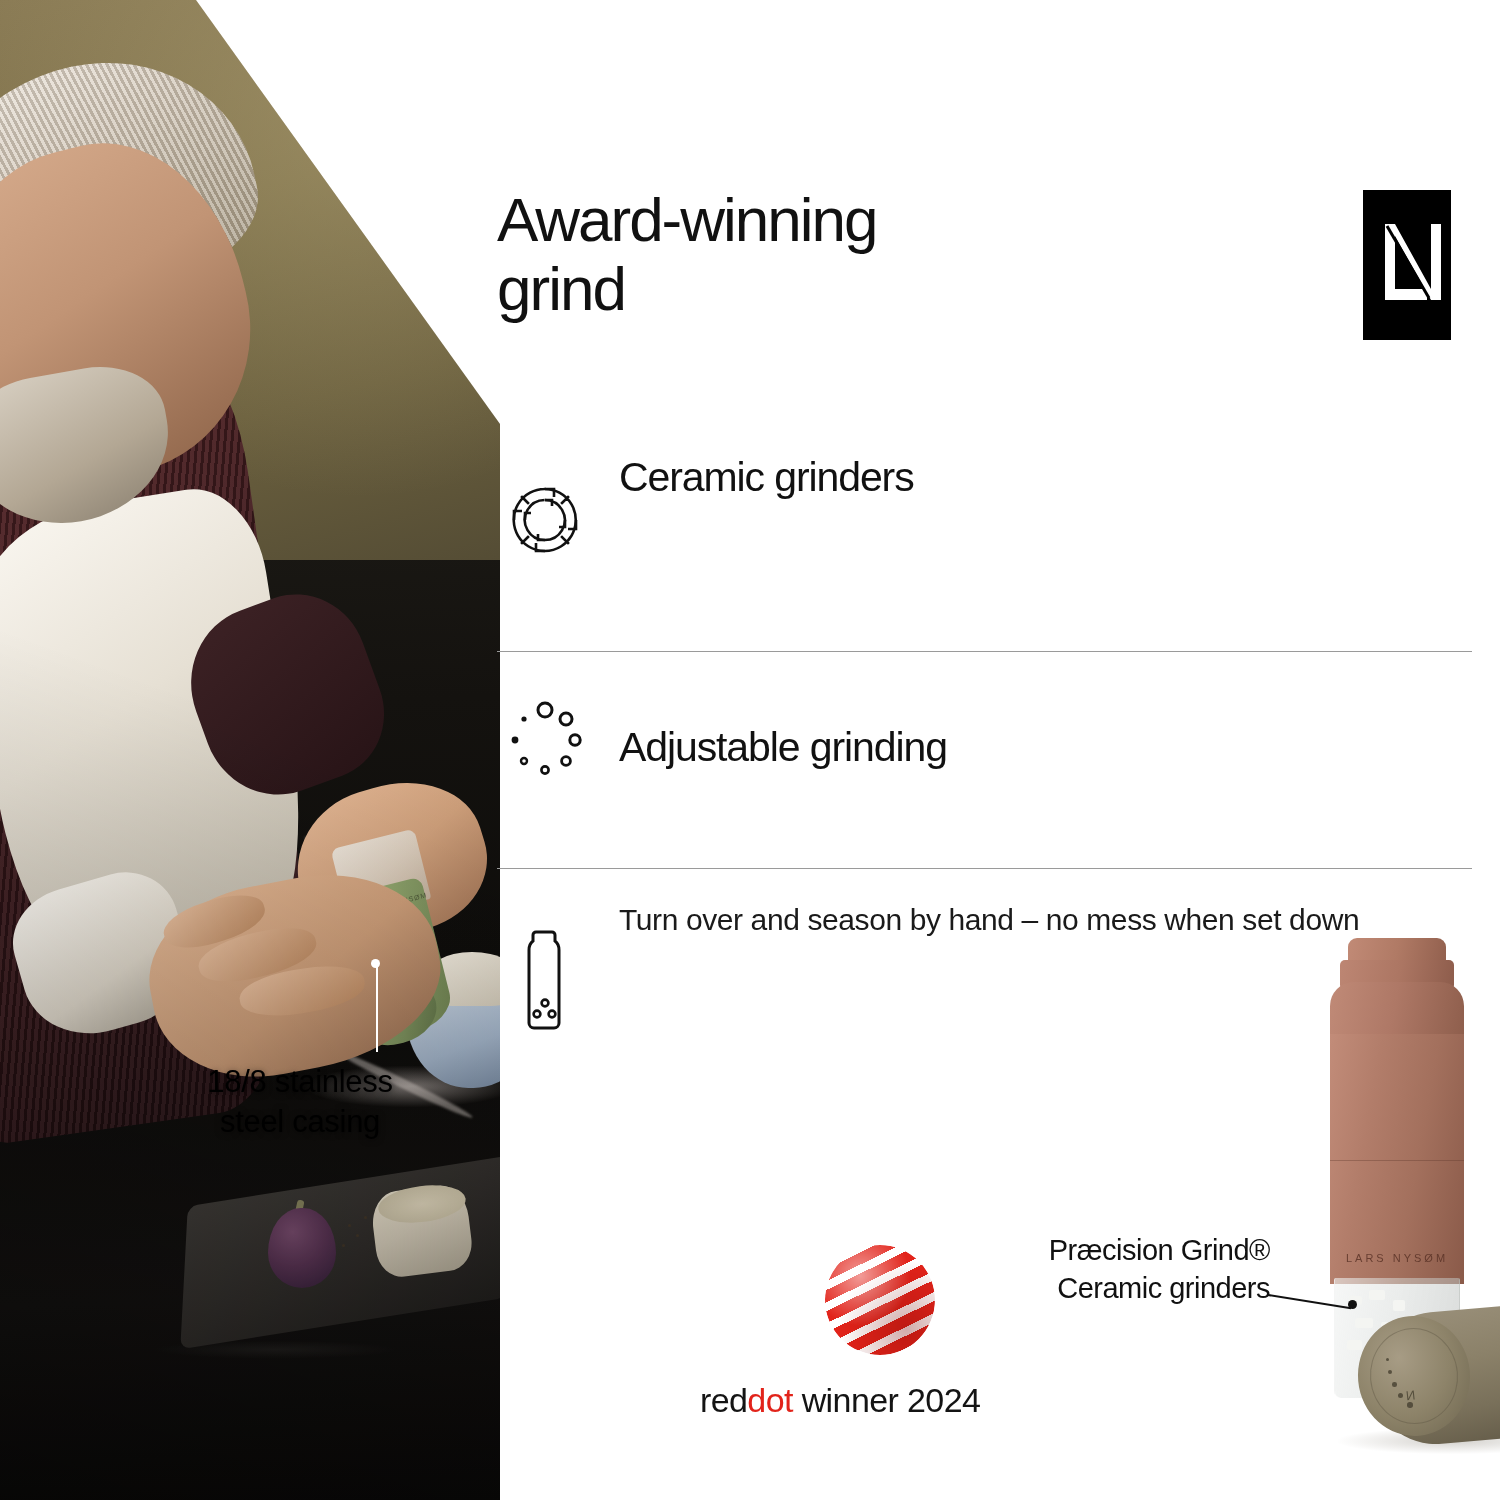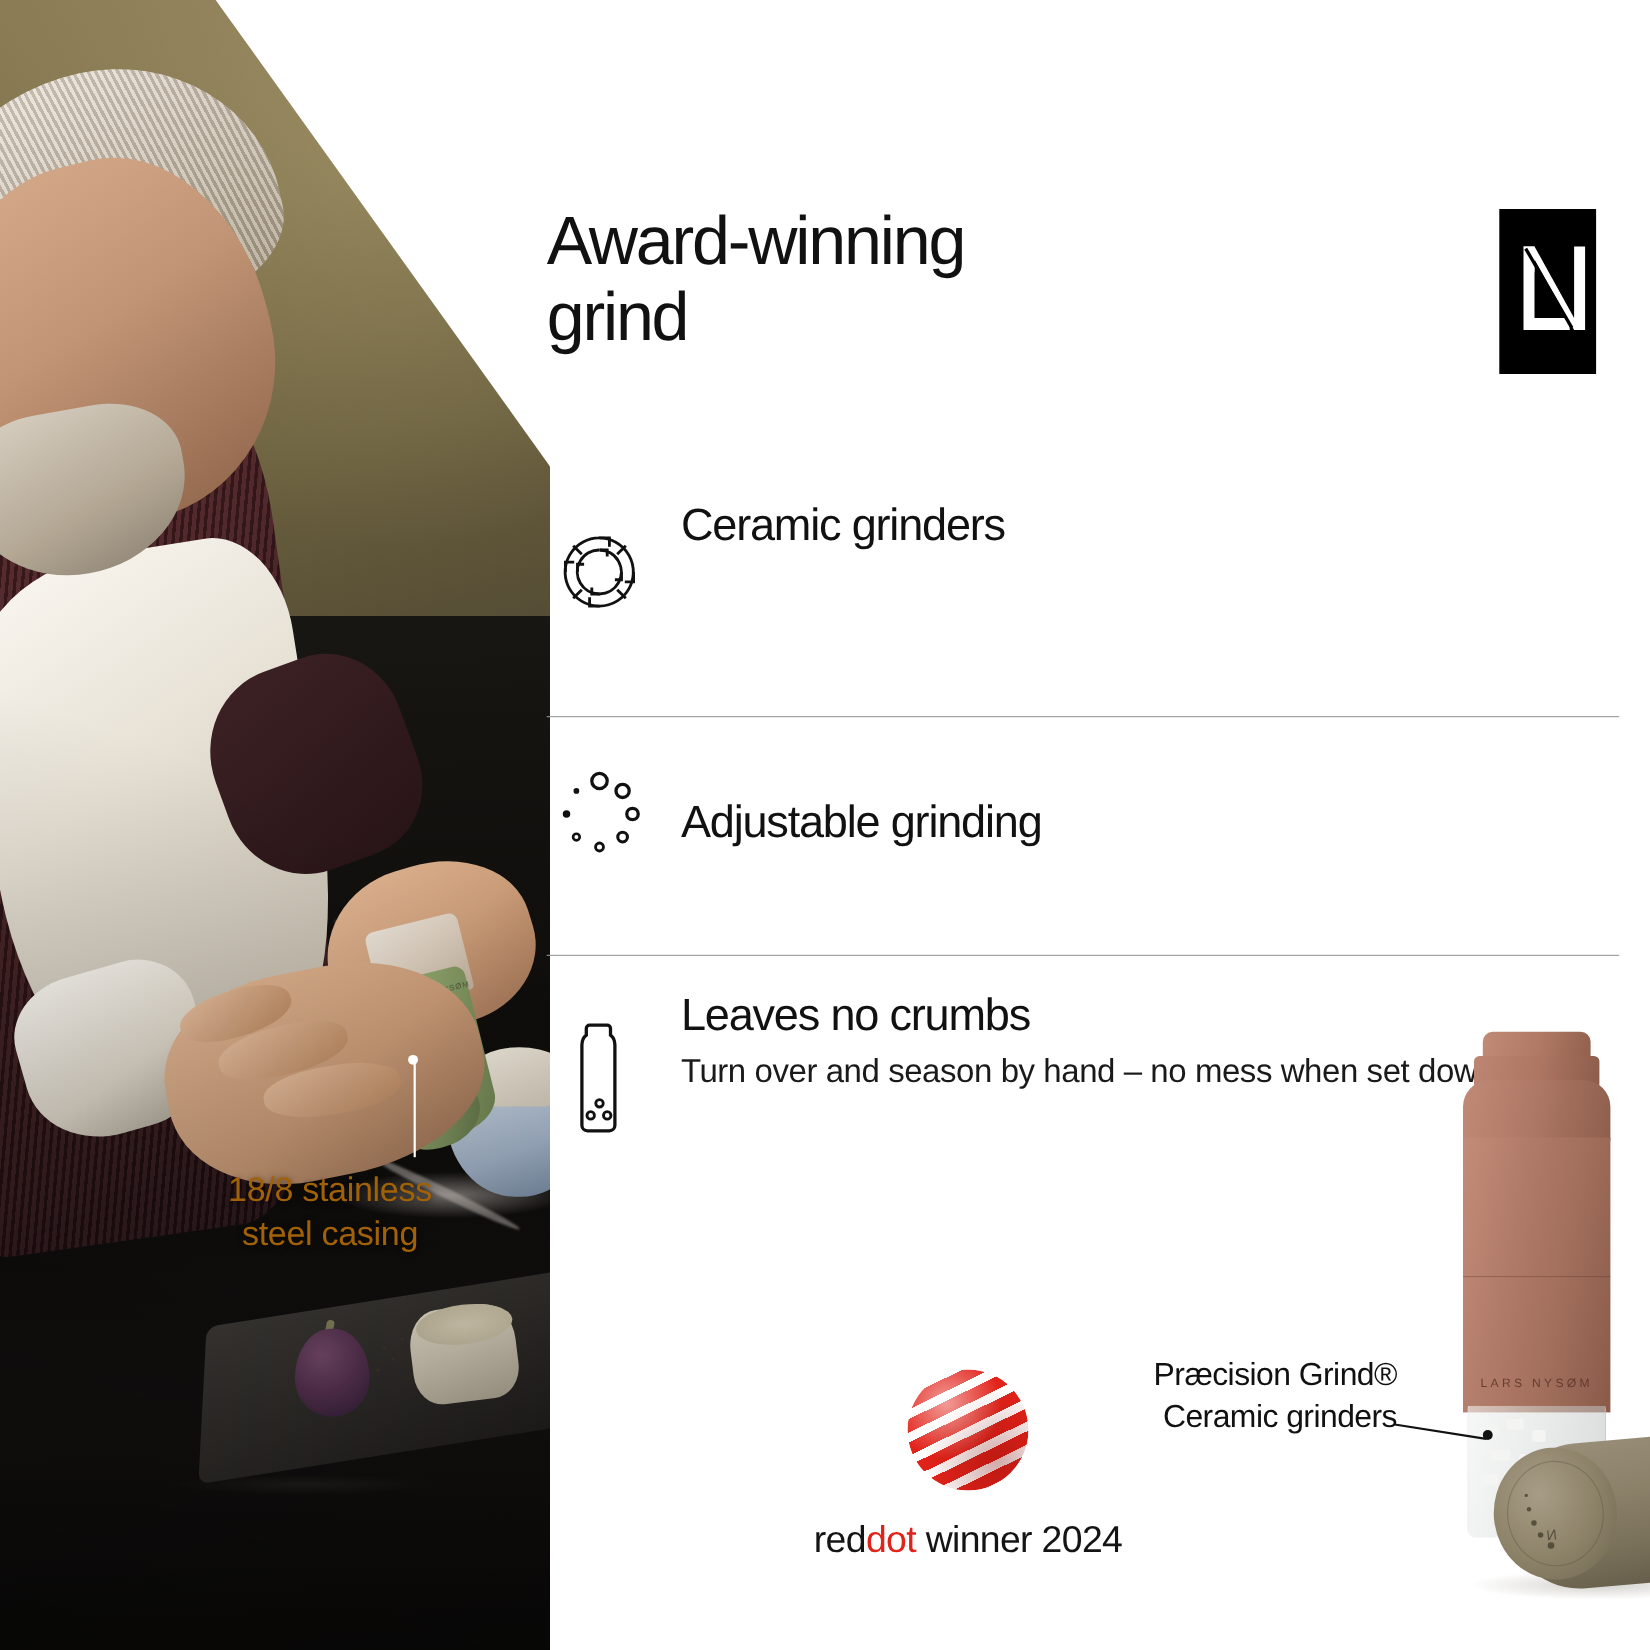--- a/index.html
+++ b/index.html
@@ -172,21 +172,21 @@
   }
   .pepper{ position:absolute; width:3px; height:3px; border-radius:50%; background:rgba(70,56,40,.85); }
   .photo-shade{
     left:0; top:0; width:500px; height:1500px;
     background:linear-gradient(200deg, rgba(0,0,0,0) 48%, rgba(0,0,0,.34) 100%);
   }
 
   
   #photo-caption{
     position:absolute; left:150px; top:1062px; width:300px;
-    text-align:center; color:#a16207; font-size:31px; line-height:1.28;
+    text-align:center; color:#000000; font-size:31px; line-height:1.28;
     letter-spacing:-.3px; text-shadow:0 1px 6px rgba(0,0,0,.55);
   }
   #caption-leader{
     position:absolute; left:376px; top:966px; width:2px; height:86px;
     background:#ffffff;
   }
   #caption-dot{
     position:absolute; left:371px; top:959px; width:9px; height:9px;
     border-radius:50%; background:#ffffff;
   }
@@ -239,21 +239,21 @@
     background:repeating-linear-gradient(-26deg,
       #e2231a 0 11px, #ffffff 11px 19px);
   }
   #reddot-sphere:after{
     content:""; position:absolute; inset:0; border-radius:50%;
     background:
       radial-gradient(circle at 32% 28%, rgba(255,255,255,.55) 0%, rgba(255,255,255,0) 46%),
       radial-gradient(circle at 74% 76%, rgba(120,10,6,.34) 0%, rgba(0,0,0,0) 58%);
   }
   #reddot-label{
-    margin-top:26px; text-align:center; font-size:34px;
+    margin-top:26px; font-size:34px;
     letter-spacing:-.6px; color:#141414;
   }
   #reddot-label .rd-dot{ color:#e2231a; }
 
   
   #product-callout{
     position:absolute; left:930px; top:1232px; width:340px;
     text-align:right; font-size:29px; line-height:1.3;
     letter-spacing:-.5px; color:#111111;
   }
@@ -437,21 +437,20 @@
 <div class="feature" id="feature-3">
   <div class="feat-icon">
     <svg width="42" height="104" viewBox="0 0 42 104">
       <path d="M14 4 h14 a3 3 0 0 1 3 3 v6 q4 3 4 9 v73 a5 5 0 0 1 -5 5 h-20 a5 5 0 0 1 -5 -5 v-73 q0 -6 4 -9 v-6 a3 3 0 0 1 3 -3 z" fill="none" stroke="#111" stroke-width="3"></path>
       <circle cx="21" cy="75" r="3.4" fill="none" stroke="#111" stroke-width="2.6"></circle>
       <circle cx="13" cy="86" r="3.4" fill="none" stroke="#111" stroke-width="2.6"></circle>
       <circle cx="28" cy="86" r="3.4" fill="none" stroke="#111" stroke-width="2.6"></circle>
     </svg>
   </div>
   <div class="feat-body">
-    <div class="feat-title">Leaves no crumbs</div>
     <div class="feat-desc">Turn over and season by hand – no mess when set down</div>
   </div>
 </div>
 
 <div id="product-shot">
   <div class="pp p-shadow"></div>
   <div class="pp t-cap-top"></div>
   <div class="pp t-cap-mid"></div>
   <div class="pp t-shoulder"></div>
   <div class="pp t-body"></div>

